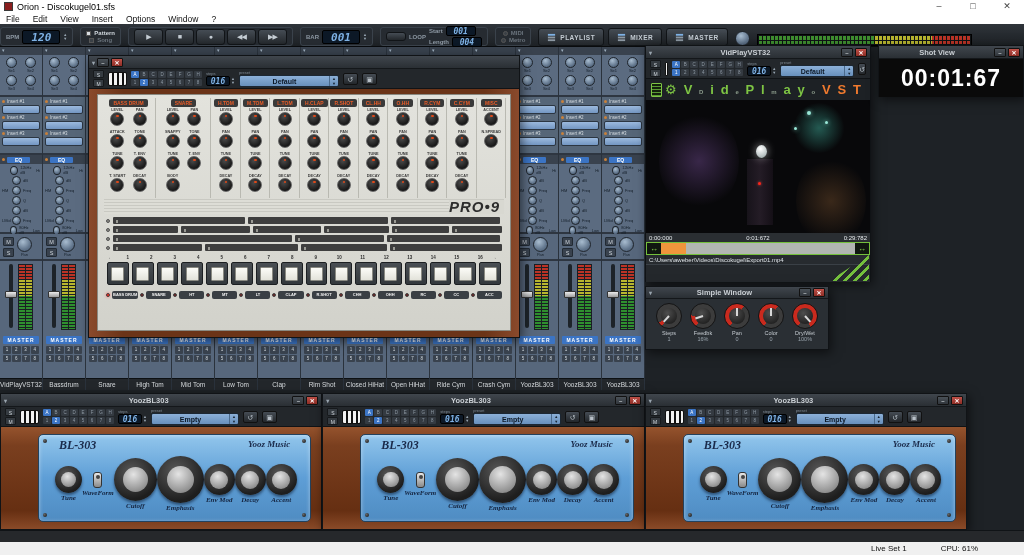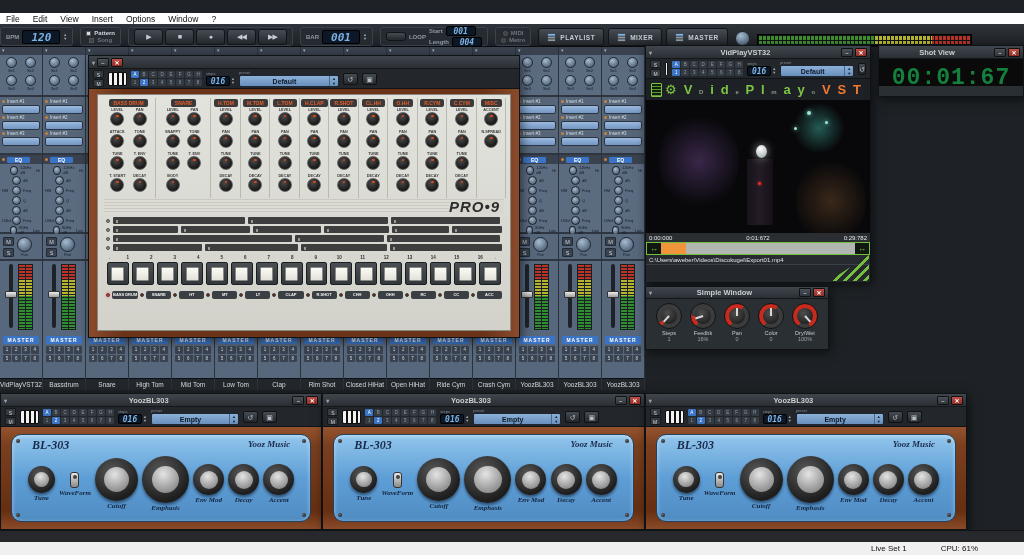--- a/index.html
+++ b/index.html
@@ -208,21 +208,21 @@
   .vfill { position:absolute; left:0; top:0; bottom:0; background:#f0953c; }
   .vpath { height:10px; background:#272b2f; color:#dde2e6; font-size:6px; line-height:10px;
            padding-left:3px; white-space:nowrap; overflow:hidden; border-bottom:1px solid #3a4046; }
   .vfoot { position:relative; height:17px; background:#24282c; }
   .stripes { position:absolute; right:1px; bottom:1px; width:40px; height:26px;
              background:repeating-linear-gradient(135deg,#74c03c 0 3px,transparent 3px 7px);
              clip-path:polygon(100% 0,100% 100%,0 100%); }
 
   
   #timeview { left:878px; top:45px; width:146px; height:52px; }
-  .tvdisp { height:27px; background:#0a0a0a; color:#15803d; font-family:Liberation Mono, monospace;
+  .tvdisp { height:38px; background:#0a0a0a; color:#ffffff; font-family:Liberation Sans, sans-serif;
             font-weight:bold; font-size:23px; text-align:center; line-height:38px; letter-spacing:1px; }
 
   
   #delay { left:645px; top:286px; width:184px; height:64px; }
   .dbody { display:flex; justify-content:space-around; padding:4px 6px 0; }
   .dkwrap { display:flex; flex-direction:column; align-items:center; width:33px; }
   .dk { position:relative; width:26px; height:26px; border-radius:50%; background:#3c3c3c;
         border:1px solid #141414; }
   .dkin { position:absolute; inset:4px; border-radius:50%;
           background:radial-gradient(circle at 40% 32%, #4e4e4e, #222 75%); }
@@ -231,23 +231,23 @@
   .dklbl { font-size:5.5px; color:#c4cad0; margin-top:1px; }
   .dkval { font-size:5.5px; color:#9aa4ad; }
 
   
   .blrow { position:absolute; left:0; top:393px; width:967px; height:137px; display:flex; }
   .blwin { flex:1; position:relative; background:#2a2f34; border:1px solid #101316;
            box-shadow:2px 3px 10px rgba(0,0,0,.55); }
   .blpanel { position:absolute; top:33px; left:0; right:0; bottom:0;
              background:linear-gradient(180deg,#95532d,#7a3f1f 18%,#662f12 82%,#8a4a28);
              padding:7px 10px; }
-  .blface { position:relative; height:100%; border-radius:10px; border:1px solid #23425e;
+  .blface { position:relative; height:100%; border-radius:5px; border:1px solid #23425e;
             background:linear-gradient(180deg,#92c6ec,#5e9ed6 50%,#4f8cc2);
-            box-shadow:inset 0 1px 4px rgba(255,255,255,.45); }
+            box-shadow:inset 0 1px 4px rgba(255,255,255,.45);margin-left:27px; }
   .blbrand { position:absolute; top:3px; left:20px; font-family:"Liberation Serif",serif;
              font-style:italic; font-weight:bold; font-size:12px; color:#1a2a4a; }
   .blmaker { position:absolute; top:4px; right:20px; font-family:"Liberation Serif",serif;
              font-style:italic; font-weight:bold; font-size:9px; color:#1a2a4a; }
   .blctrls { position:absolute; inset:14px 16px 2px; display:flex; align-items:center;
              justify-content:space-between; }
   .blc { display:flex; flex-direction:column; align-items:center; gap:1px; }
   .bk { border-radius:50%; background:radial-gradient(circle at 40% 32%, #585858, #1e1e1e 70%);
         box-shadow:0 2px 3px rgba(0,10,30,.5); position:relative; }
   .bk::after { content:""; position:absolute; inset:21%; border-radius:50%;
@@ -268,20 +268,29 @@
             border-top:1px solid #101316; }
   .statusbar { position:absolute; left:0; right:0; bottom:0; height:13px; background:#f0f0f0;
                display:flex; justify-content:flex-end; align-items:center; gap:34px; padding-right:46px; }
   .statusbar span { color:#111; font-size:8px; }
 </style>
 </head>
 <body>
 
 <div class="screen">
 
+  <div class="titlebar">
+    <span class="appicon"></span>
+    <span class="apptitle">Orion - Discokugel01.sfs</span>
+    <div class="wincontrols">
+      <span>–</span>
+      <span>□</span>
+      <span>✕</span>
+    </div>
+  </div>
 
   <div class="menubar">
 
   <span>File</span>
       <span>Edit</span>
       <span>View</span>
       <span>Insert</span>
       <span>Options</span>
       <span>Window</span>
       <span>?</span>

